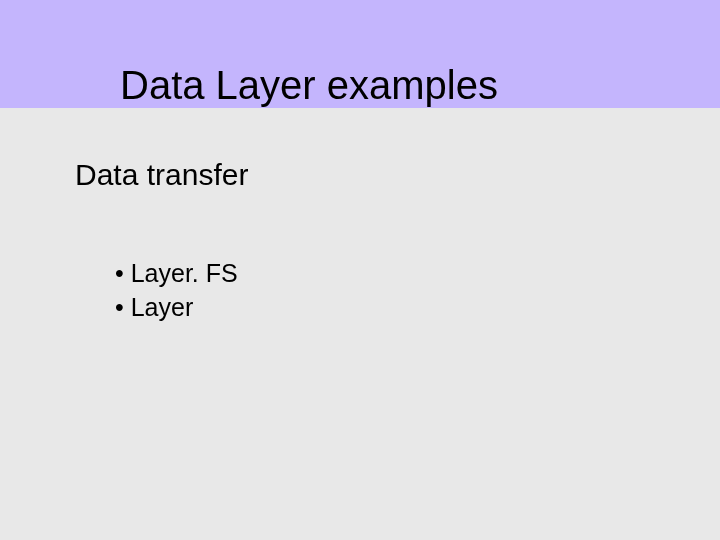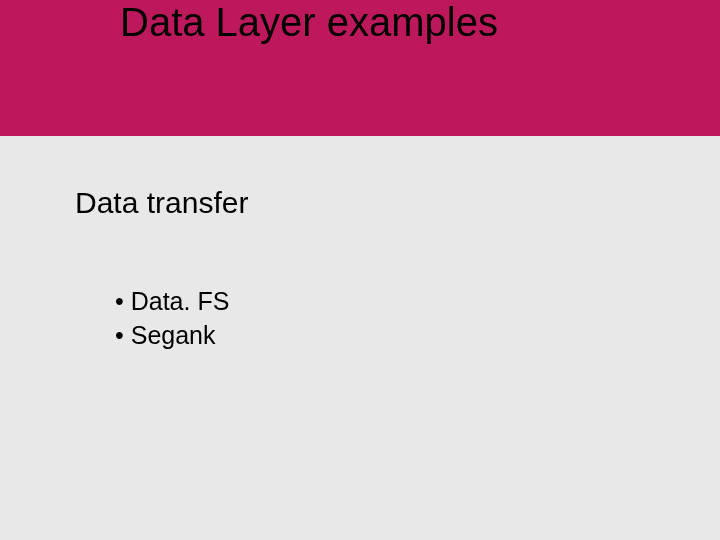--- a/index.html
+++ b/index.html
@@ -4,24 +4,24 @@
 <style>
   * { margin: 0; padding: 0; box-sizing: border-box; }
   body {
     width: 720px;
     height: 540px;
     background: #e8e8e8;
     font-family: Arial, Helvetica, sans-serif;
     overflow: hidden;
   }
   .header {
-    background: #be185d;
-    height: 136px;
+    background: #c4b5fd;
+    height: 108px;
     display: flex;
-    align-items: flex-start;
+    align-items: flex-end;
     padding-left: 120px;
   }
   .title {
     color: #000;
     font-size: 40px;
     font-weight: 400;
   }
   .content {
     padding: 50px 75px;
   }
@@ -43,16 +43,16 @@
 </head>
 <body>
 
 <div class="header">
   <h1 class="title">Data Layer examples</h1>
 </div>
 
 <div class="content">
   <div class="subtitle">Data transfer</div>
   <div class="bullet-list">
-    <div class="bullet-item">• <span>Data. FS</span></div>
-    <div class="bullet-item">• <span>Segank</span></div>
+    <div class="bullet-item">• <span>Layer. FS</span></div>
+    <div class="bullet-item">• <span>Layer</span></div>
   </div>
 </div>
 
 </body></html>

